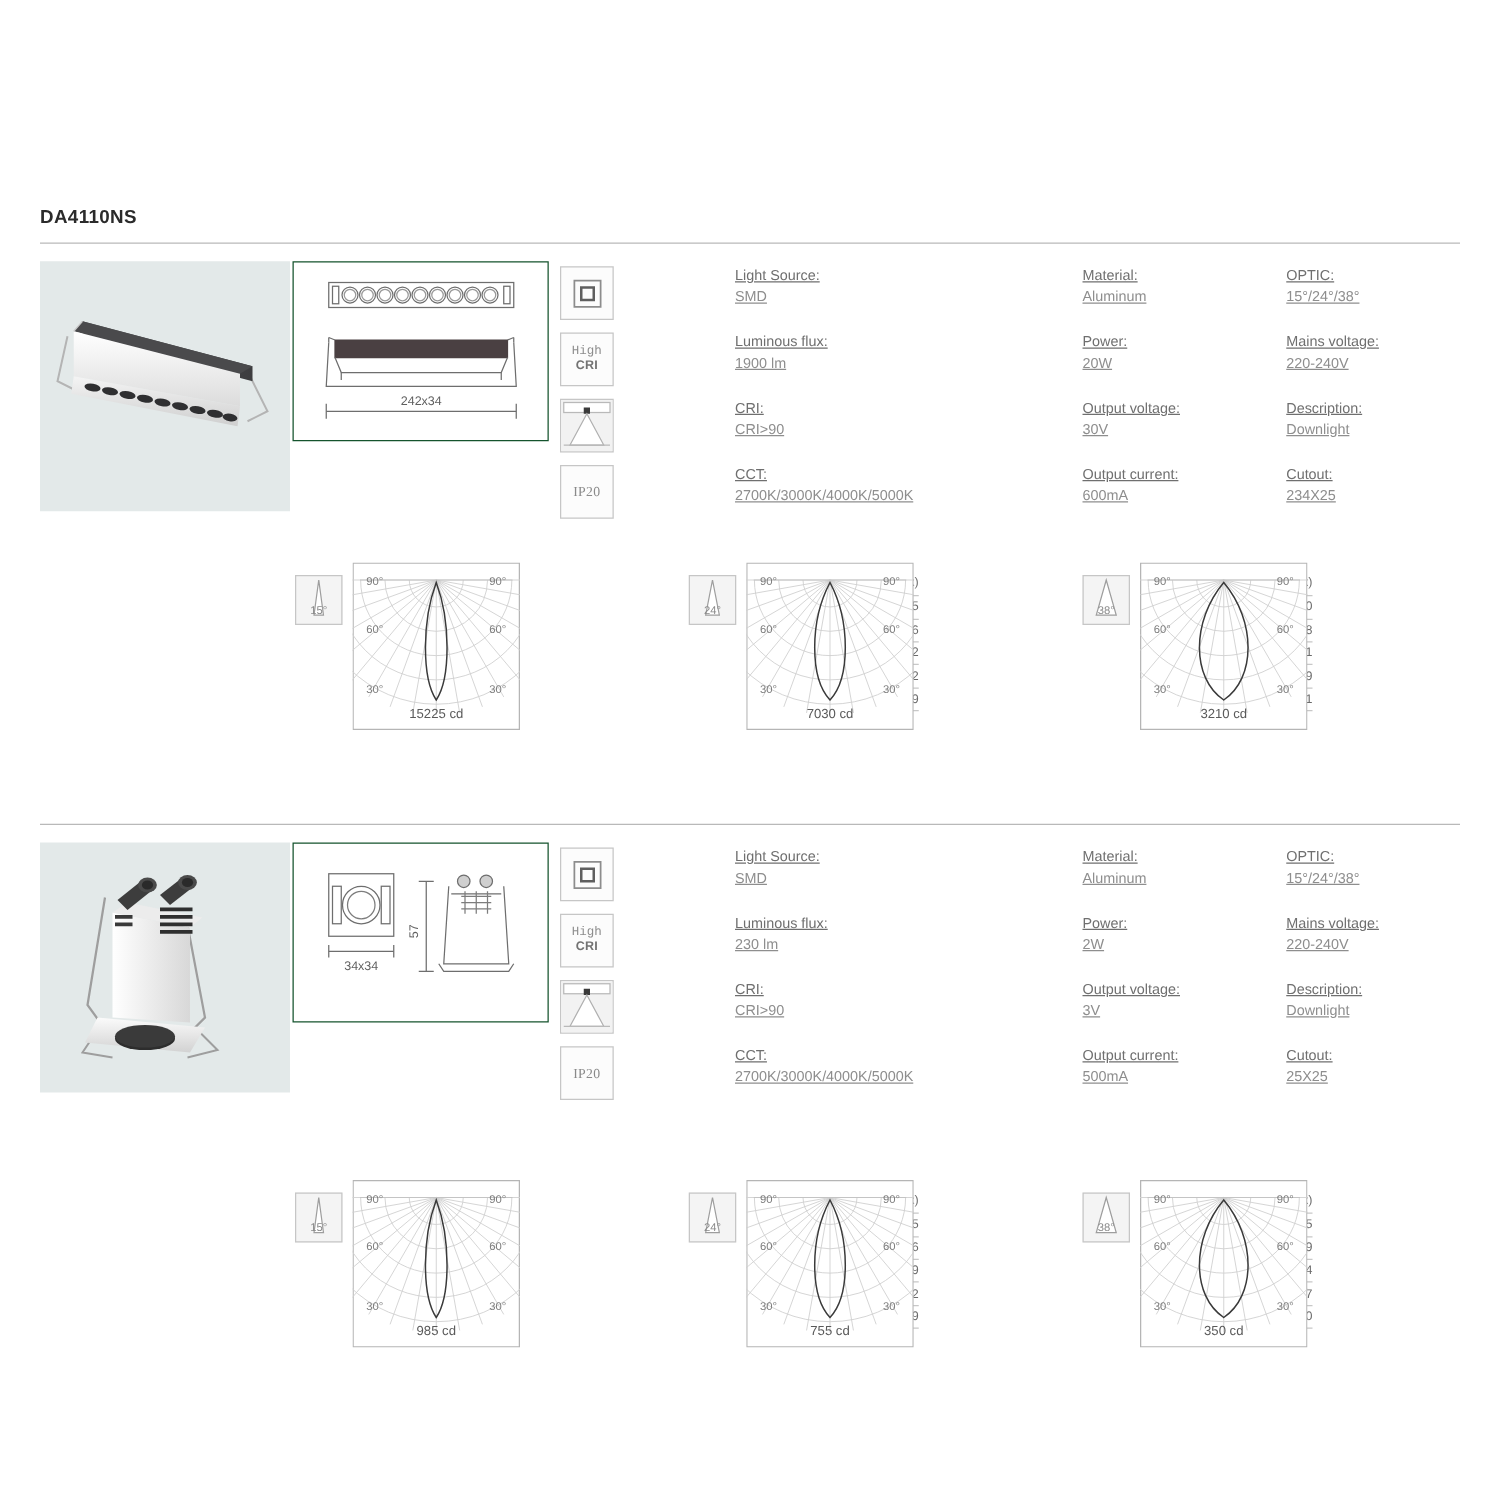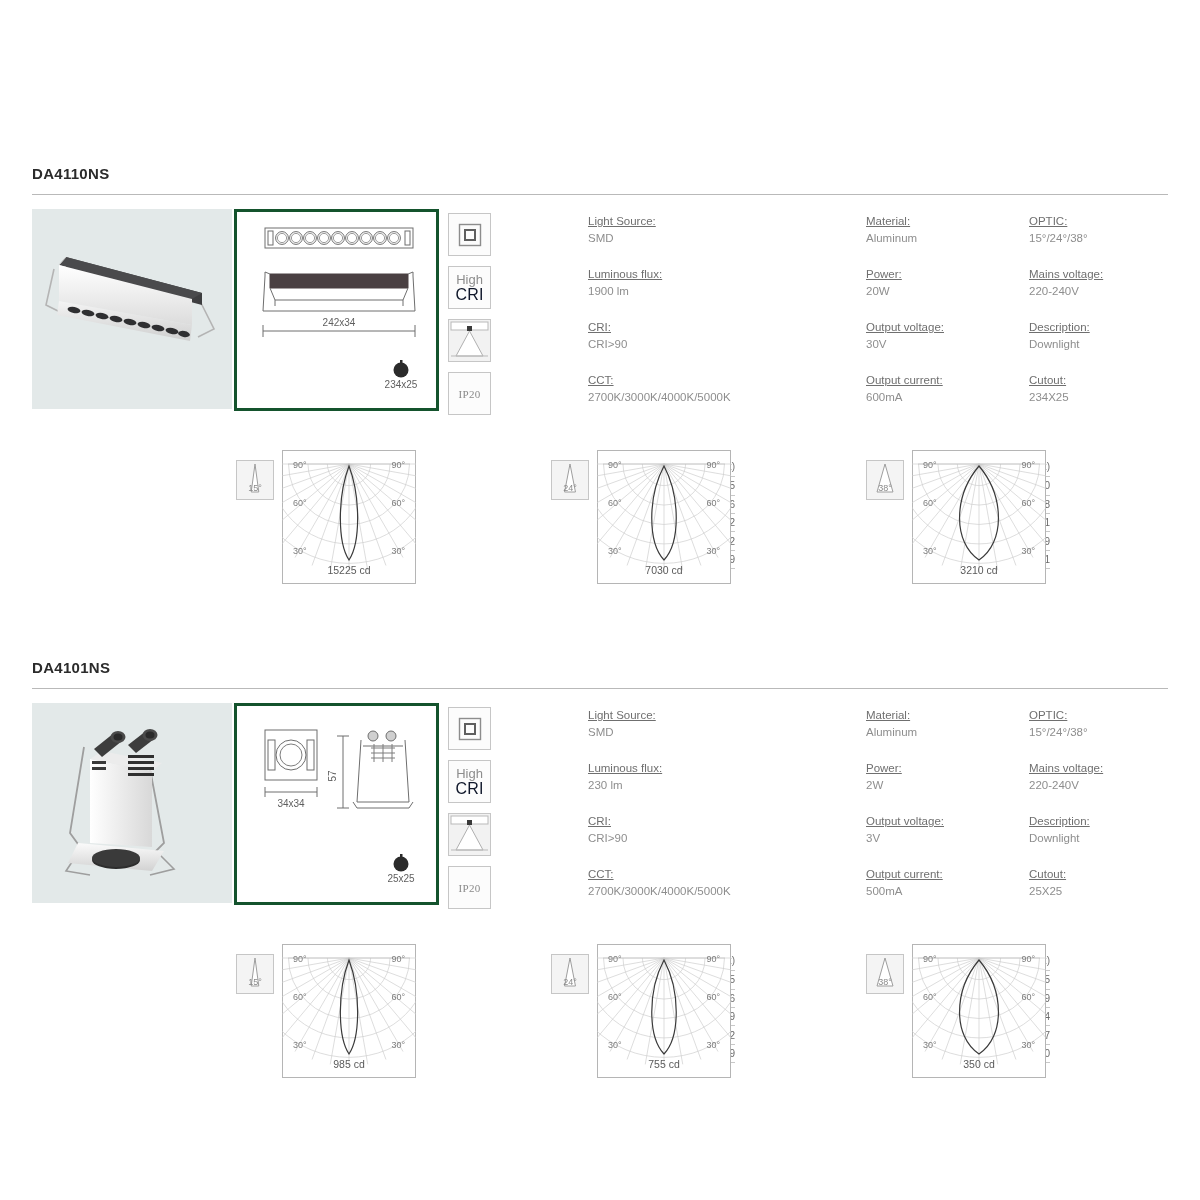--- a/index.html
+++ b/index.html
@@ -24,59 +24,59 @@
 
   
   .toprow { position:relative; height:205px; margin-top:14px; }
   .photo {
     position:absolute; left:0; top:0; width:200px; height:200px;
     background:#e3e9e9; overflow:hidden;
   }
   .photo svg { display:block; }
 
   .dimbox {
-    position:absolute; left:202px; top:0; width:205px; height:202px;
-    border:3px solid #14532d; background:#fff; overflow:hidden;
+    position:absolute; left:202px; top:0; width:205px; height:144px;
+    border:1px solid #14532d; background:#fff; overflow:hidden;
   }
   .dimbox svg { display:block; }
 
   
   .badges { position:absolute; left:416px; top:0; width:56px; height:200px; }
   .badge {
     position:absolute; left:0; width:43px; height:43px;
     border:1px solid #c6c6c6; background:#fcfcfc;
     display:flex; align-items:center; justify-content:center;
   }
   .badge.b1 { top:4px; }
   .badge.b2 { top:57px; }
   .badge.b3 { top:110px; padding:0; }
   .badge.b4 { top:163px; }
   .badge-cri { text-align:center; line-height:1; }
   .badge-cri .hi {
-    display:block; font-family:Liberation Sans, sans-serif;
-    font-size:13px; color:#8d8d8d; margin-bottom:1px;
+    display:block; font-family:Liberation Mono, monospace;
+    font-size:10px; color:#8d8d8d; margin-bottom:1px;
   }
   .badge-cri .cri {
-    display:block; font-size:16px; font-weight:normal; color:#0f172a;
+    display:block; font-size:10px; font-weight:bold; color:#737373;
     letter-spacing:.2px;
   }
   .badge-ip {
     font-family:"Liberation Serif", serif; font-size:11px; color:#8a8a8a;
     letter-spacing:.3px;
   }
 
   
   .specs {
     position:absolute; left:556px; top:4px; width:580px;
     display:grid; grid-template-columns:278px 163px 139px;
     grid-template-rows:repeat(4, 53px);
   }
   .spec-cell { font-size:11.5px; line-height:1.45; }
   .spec-key { color:#6f6f6f;text-decoration:underline; }
-  .spec-val { color:#8e8e8e; }
+  .spec-val { color:#8e8e8e;text-decoration:underline; }
 
   
   .photorow { position:absolute; left:0; width:1136px; height:145px; }
   .pgroup { position:absolute; top:0; height:145px; }
   .pg0 { left:204px; } .pg1 { left:519px; } .pg2 { left:834px; }
 
   .angle-badge {
     position:absolute; left:0; top:10px; width:38px; height:40px;
     border:1px solid #c6c6c6; background:#f4f4f4;
   }
@@ -486,21 +486,20 @@
               <text x="123" y="104" class="polar-label" text-anchor="end">30°</text>
               <path d="M 67,16 C 41.08,46.72 41.08,92.72 67,110 C 92.92,92.72 92.92,46.72 67,16 Z" fill="none" stroke="#3a3a3a" stroke-width="1.2"></path>
               <text x="67" y="124" class="cd-label" text-anchor="middle">3210 cd</text>
             </svg></div>
           <div style="position: absolute; left: 186px; top: 4px; width: 127px;"></div>
         </div>
       </div>
   </div>
 
   <div class="product" id="product-1" style="top:659px;">
-    <div class="prod-title">DA4101NS</div>
     <div class="rule"></div>
 
     <div class="toprow">
 
       <div class="photo">
         <svg width="200" height="200" viewBox="0 0 200 200">
           <defs>
             <linearGradient id="p2body" x1="0" y1="0" x2="1" y2="0">
               <stop offset="0" stop-color="#ffffff"></stop>
                 <stop offset="1" stop-color="#d8d8d8"></stop>

